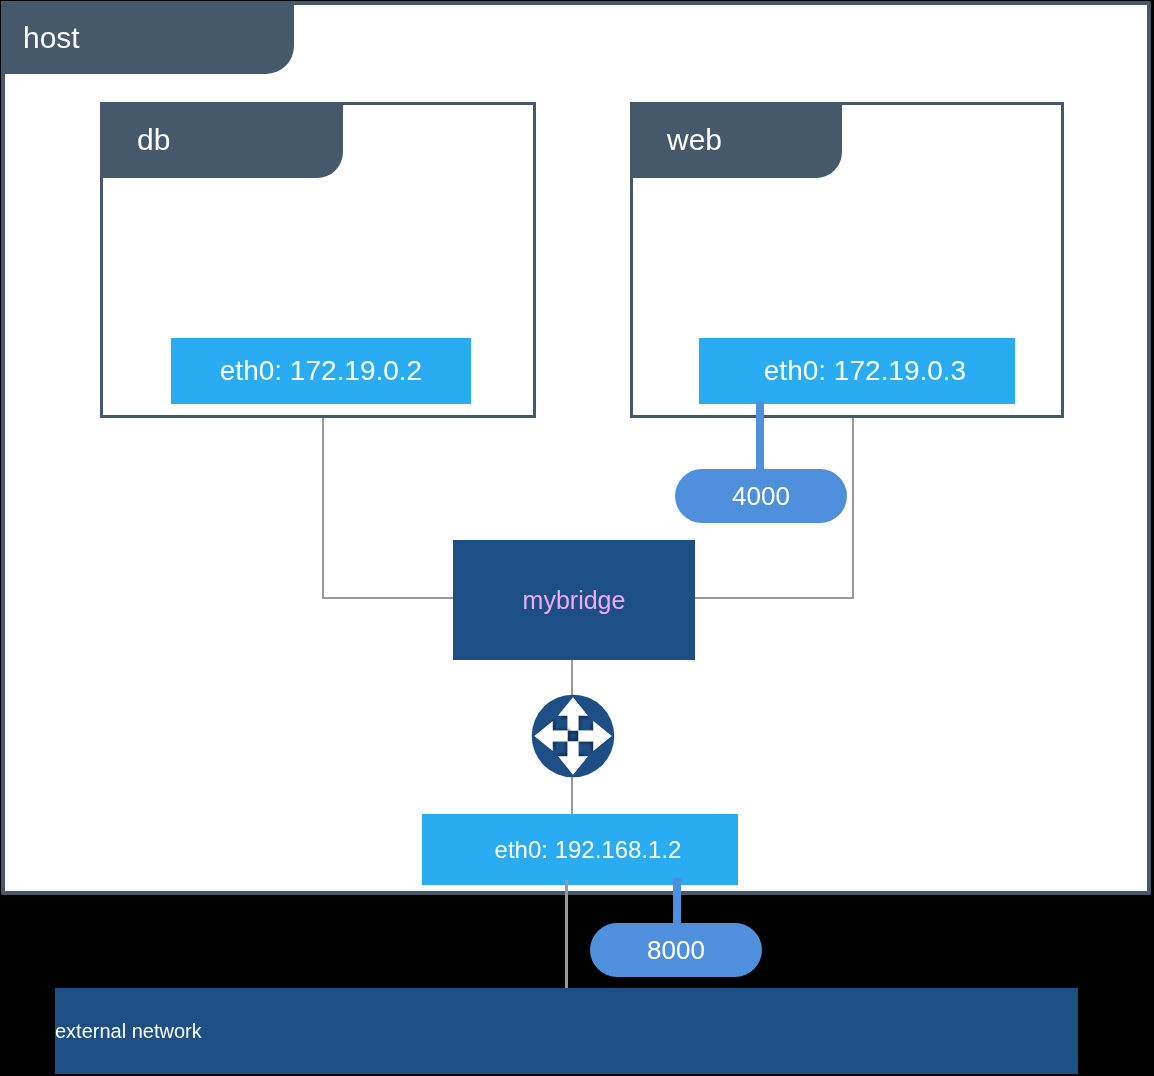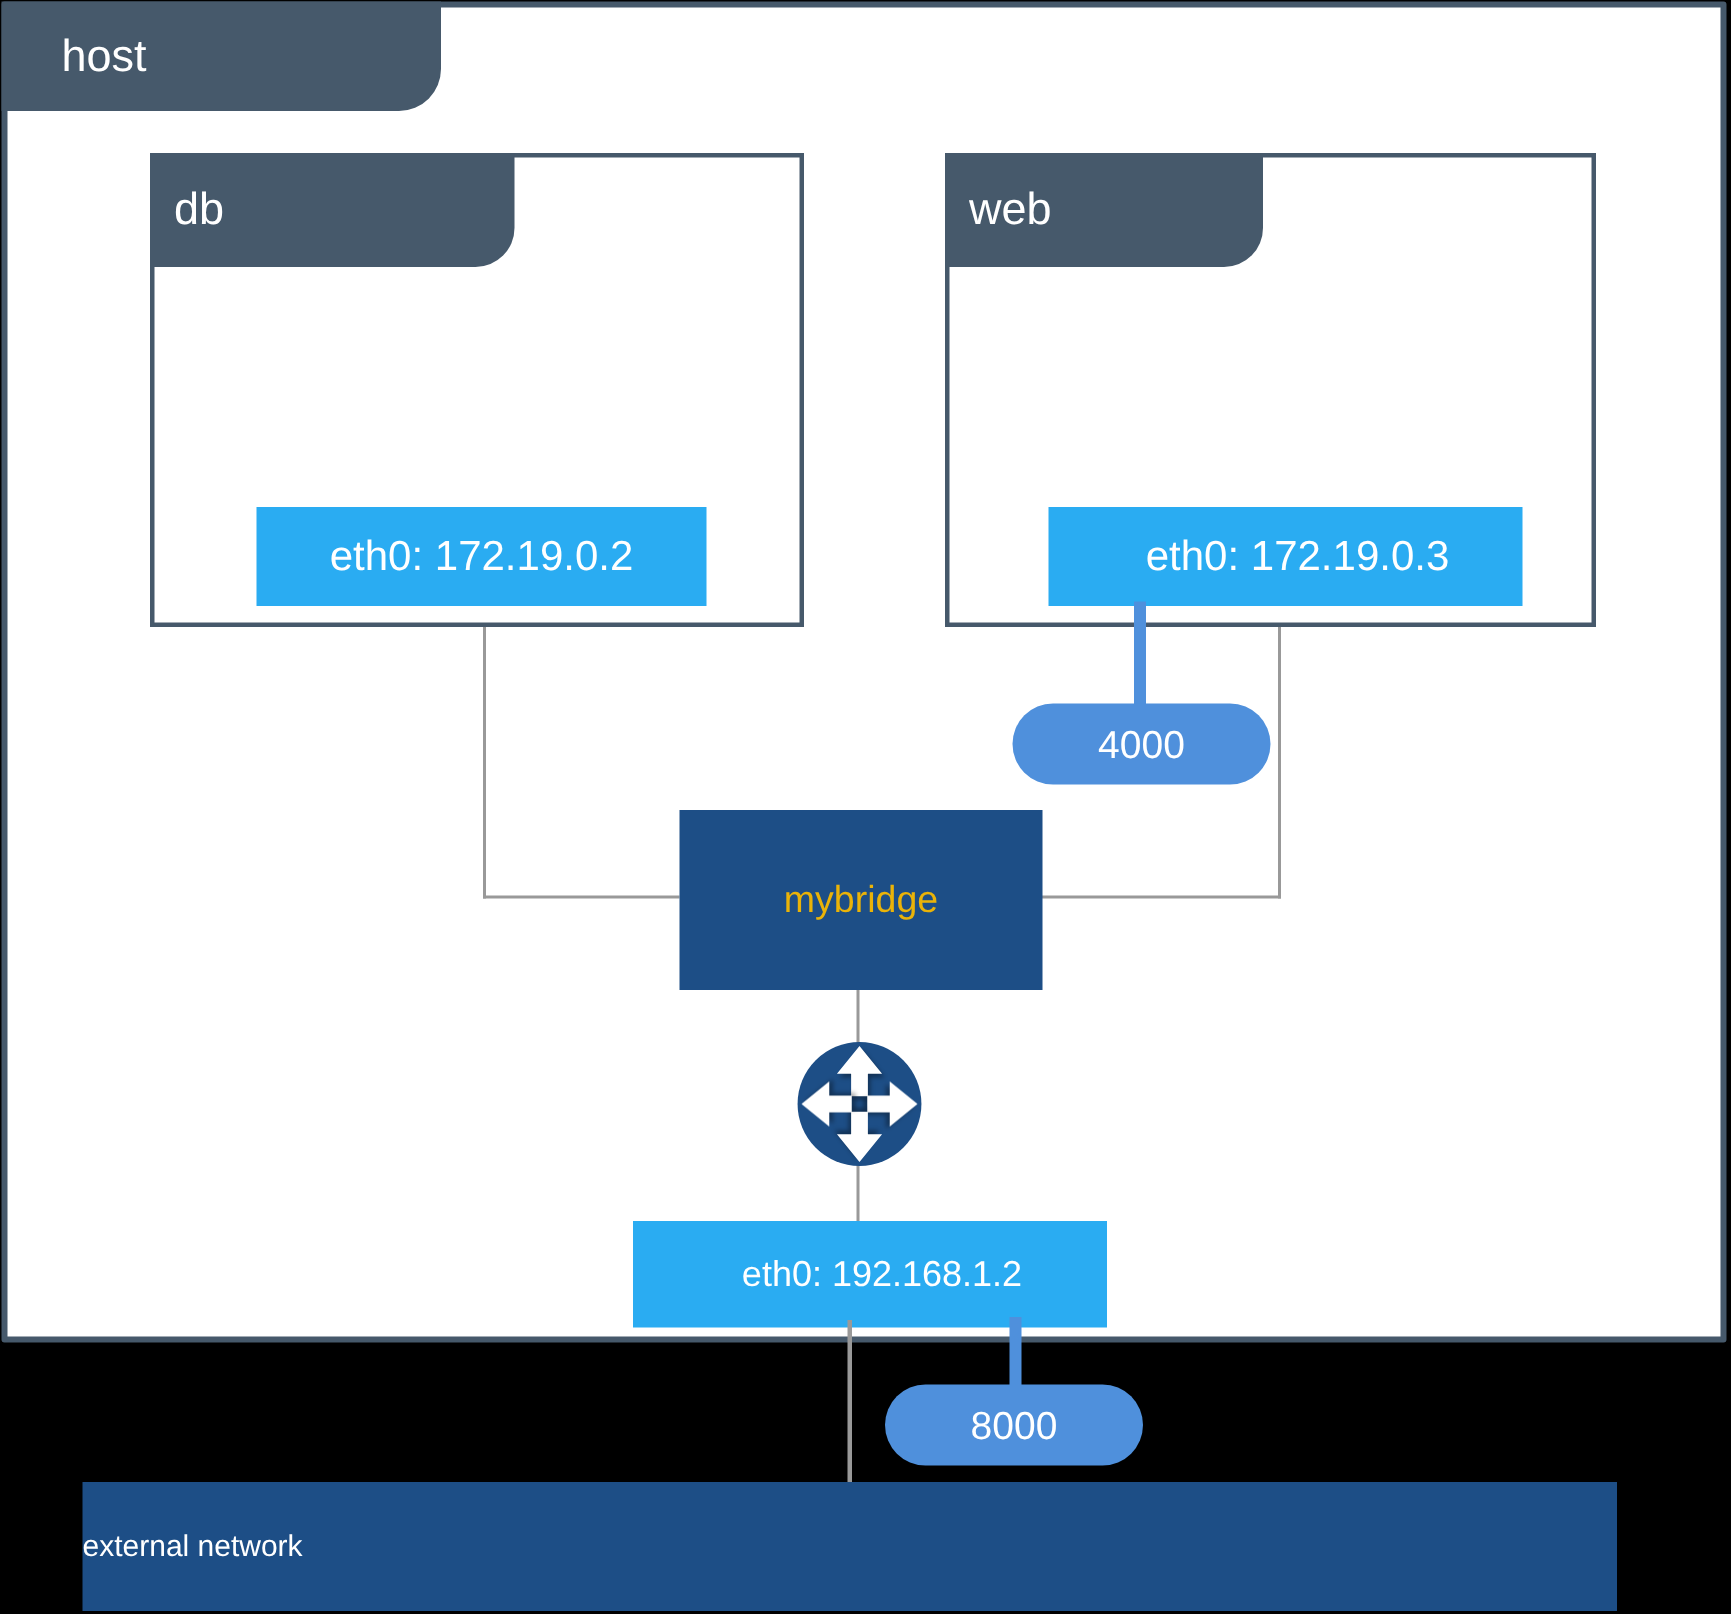--- a/index.html
+++ b/index.html
@@ -26,21 +26,21 @@
     z-index: 1;
   }
   .host-tab {
     position: absolute;
     left: -4px; top: -4px;
     width: 293px; height: 73px;
     background: var(--container-border, #46596b);
     border-radius: 0 0 28px 0;
     display: flex;
     align-items: center;
-    padding-left: 40px;
+    padding-left: 22px;
     box-sizing: border-box;
     color: #fff;
     font-size: 30px;
     z-index: 3;
   }
   
   .cbox {
     position: absolute;
     background: #fff;
     border: 3px solid var(--container-border, #46596b);
@@ -50,21 +50,21 @@
   .cbox.db  { left: 95px;  top: 97px; width: 436px; height: 316px; }
   .cbox.web { left: 625px; top: 97px; width: 434px; height: 316px; }
   .ctab {
     position: absolute;
     left: -3px; top: -3px;
     height: 76px;
     background: var(--container-border, #46596b);
     border-radius: 0 0 26px 0;
     display: flex;
     align-items: center;
-    padding-left: 16px;
+    padding-left: 37px;
     box-sizing: border-box;
     color: #fff;
     font-size: 30px;
   }
   .cbox.db  .ctab { width: 243px; }
   .cbox.web .ctab { width: 212px; }
   .iface {
     position: absolute;
     width: 300px; height: 66px;
     background: var(--interface-blue, #2aacf2);
@@ -97,21 +97,21 @@
     width: 8px;
     background: var(--port-blue, #4f90dc);
     z-index: 5;
   }
   
   .bridge {
     position: absolute;
     left: 448px; top: 535px;
     width: 242px; height: 120px;
     background: var(--node-navy, #1d4e86);
-    color: #eab308;
+    color: #f0abfc;
     font-size: 25px;
     display: flex;
     align-items: center;
     justify-content: center;
     z-index: 4;
   }
   
   .pill {
     position: absolute;
     width: 172px; height: 54px;

